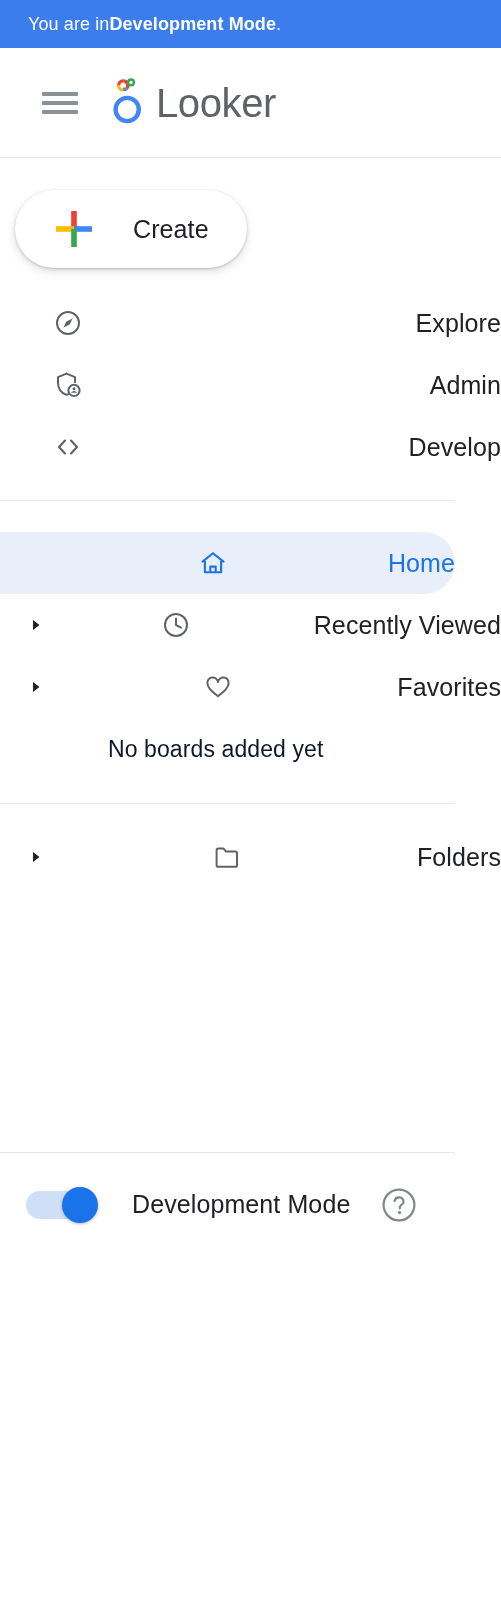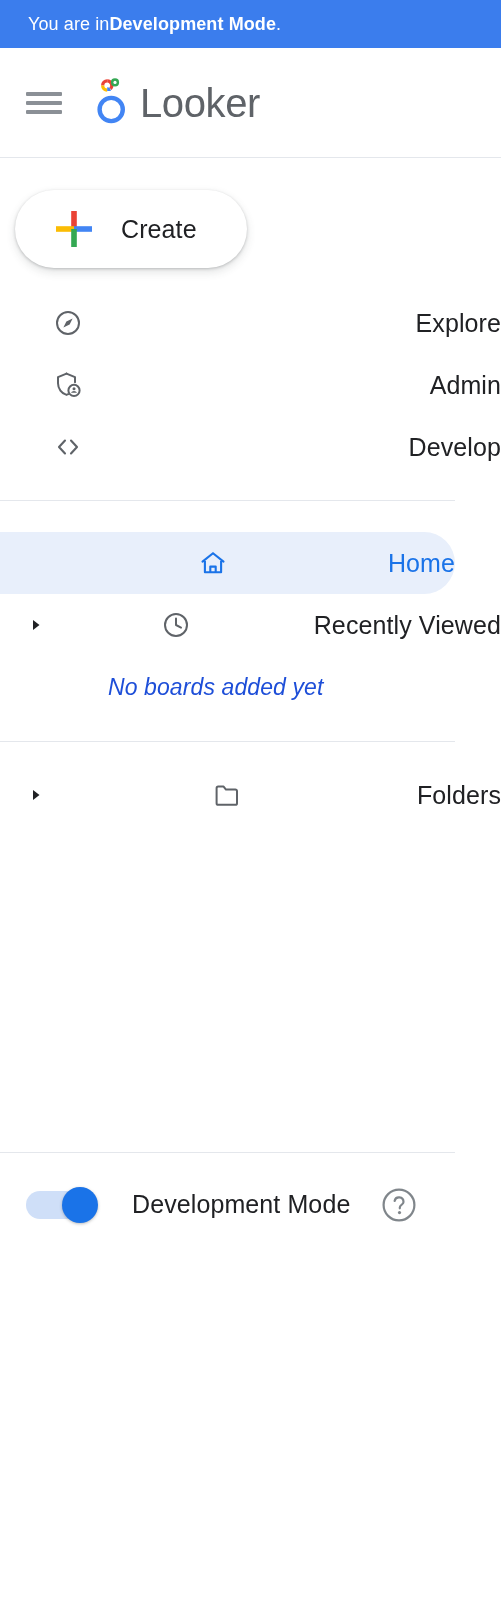--- a/index.html
+++ b/index.html
@@ -35,21 +35,21 @@
     flex: 0 0 48px;
   }
   .dev-banner .strong { font-weight: bold; }
 
   
   .header {
     height: 110px;
     flex: 0 0 110px;
     display: flex;
     align-items: center;
-    padding-left: 26px;
+    padding-left: 42px;
     border-bottom: 1px solid #e4e7ec;
     background: #fff;
   }
 
   .hamburger {
     width: 36px;
     height: 22px;
     display: flex;
     flex-direction: column;
     justify-content: space-between;
@@ -95,21 +95,21 @@
     align-items: center;
     cursor: pointer;
     padding: 0 0 0 38px;
     font-family: inherit;
   }
   .create-plus { width: 42px; height: 42px; flex: 0 0 42px; }
   .create-label {
     font-size: 25px;
     color: #202124;
     font-weight: 500;
-    margin-left: 26px;
+    margin-left: 38px;
     letter-spacing: 0.1px;
   }
 
   
   .nav-group { padding-top: 24px; }
 
   .nav-item {
     position: relative;
     display: flex;
     align-items: center;
@@ -166,22 +166,21 @@
     width: 34px;
     height: 34px;
     display: flex;
     align-items: center;
     justify-content: center;
     cursor: pointer;
   }
 
   .empty-note {
     font-size: 23px;
-    font-style: italic;
-    color: #1d4ed8;
+    color: #0f172a;
     padding: 18px 0 18px 108px;
     letter-spacing: 0.1px;
   }
   .divider-inset {
     height: 1px;
     background: #e4e7ec;
     width: 455px;
     margin: 22px 0;
   }
 
@@ -347,20 +346,33 @@
       </span>
       <span class="nav-icon">
         <svg viewBox="0 0 28 28" width="28" height="28" aria-hidden="true">
           <circle cx="14" cy="14" r="11" fill="none" stroke="#5f6368" stroke-width="2"></circle>
           <polyline points="14,7.5 14,14 19,16.6" fill="none" stroke="#5f6368" stroke-width="2" stroke-linecap="round" stroke-linejoin="round"></polyline>
         </svg>
       </span>
       <span class="nav-label">Recently Viewed</span>
     </div>
 
+    <div class="nav-item">
+      <span class="twisty">
+        <svg viewBox="0 0 16 16" width="16" height="16" aria-hidden="true">
+          <path d="M5 3 L11.5 8 L5 13 Z" fill="#202124"></path>
+        </svg>
+      </span>
+      <span class="nav-icon">
+        <svg viewBox="0 0 28 28" width="28" height="28" aria-hidden="true">
+          <path d="M14 23.2 C 6.2 17.6 3.4 14.2 3.4 10.6 a5.3 5.3 0 0 1 10.6 -1.6 a5.3 5.3 0 0 1 10.6 1.6 c0 3.6 -2.8 7.0 -10.6 12.6 z" fill="none" stroke="#5f6368" stroke-width="2" stroke-linejoin="round"></path>
+        </svg>
+      </span>
+      <span class="nav-label">Favorites</span>
+    </div>
 
 
     <div class="empty-note">No boards added yet</div>
   </div>
 
   <div class="divider-inset"></div>
 
   <div class="nav-group" style="padding-top:0">
     <div class="nav-item">
       <span class="twisty">

